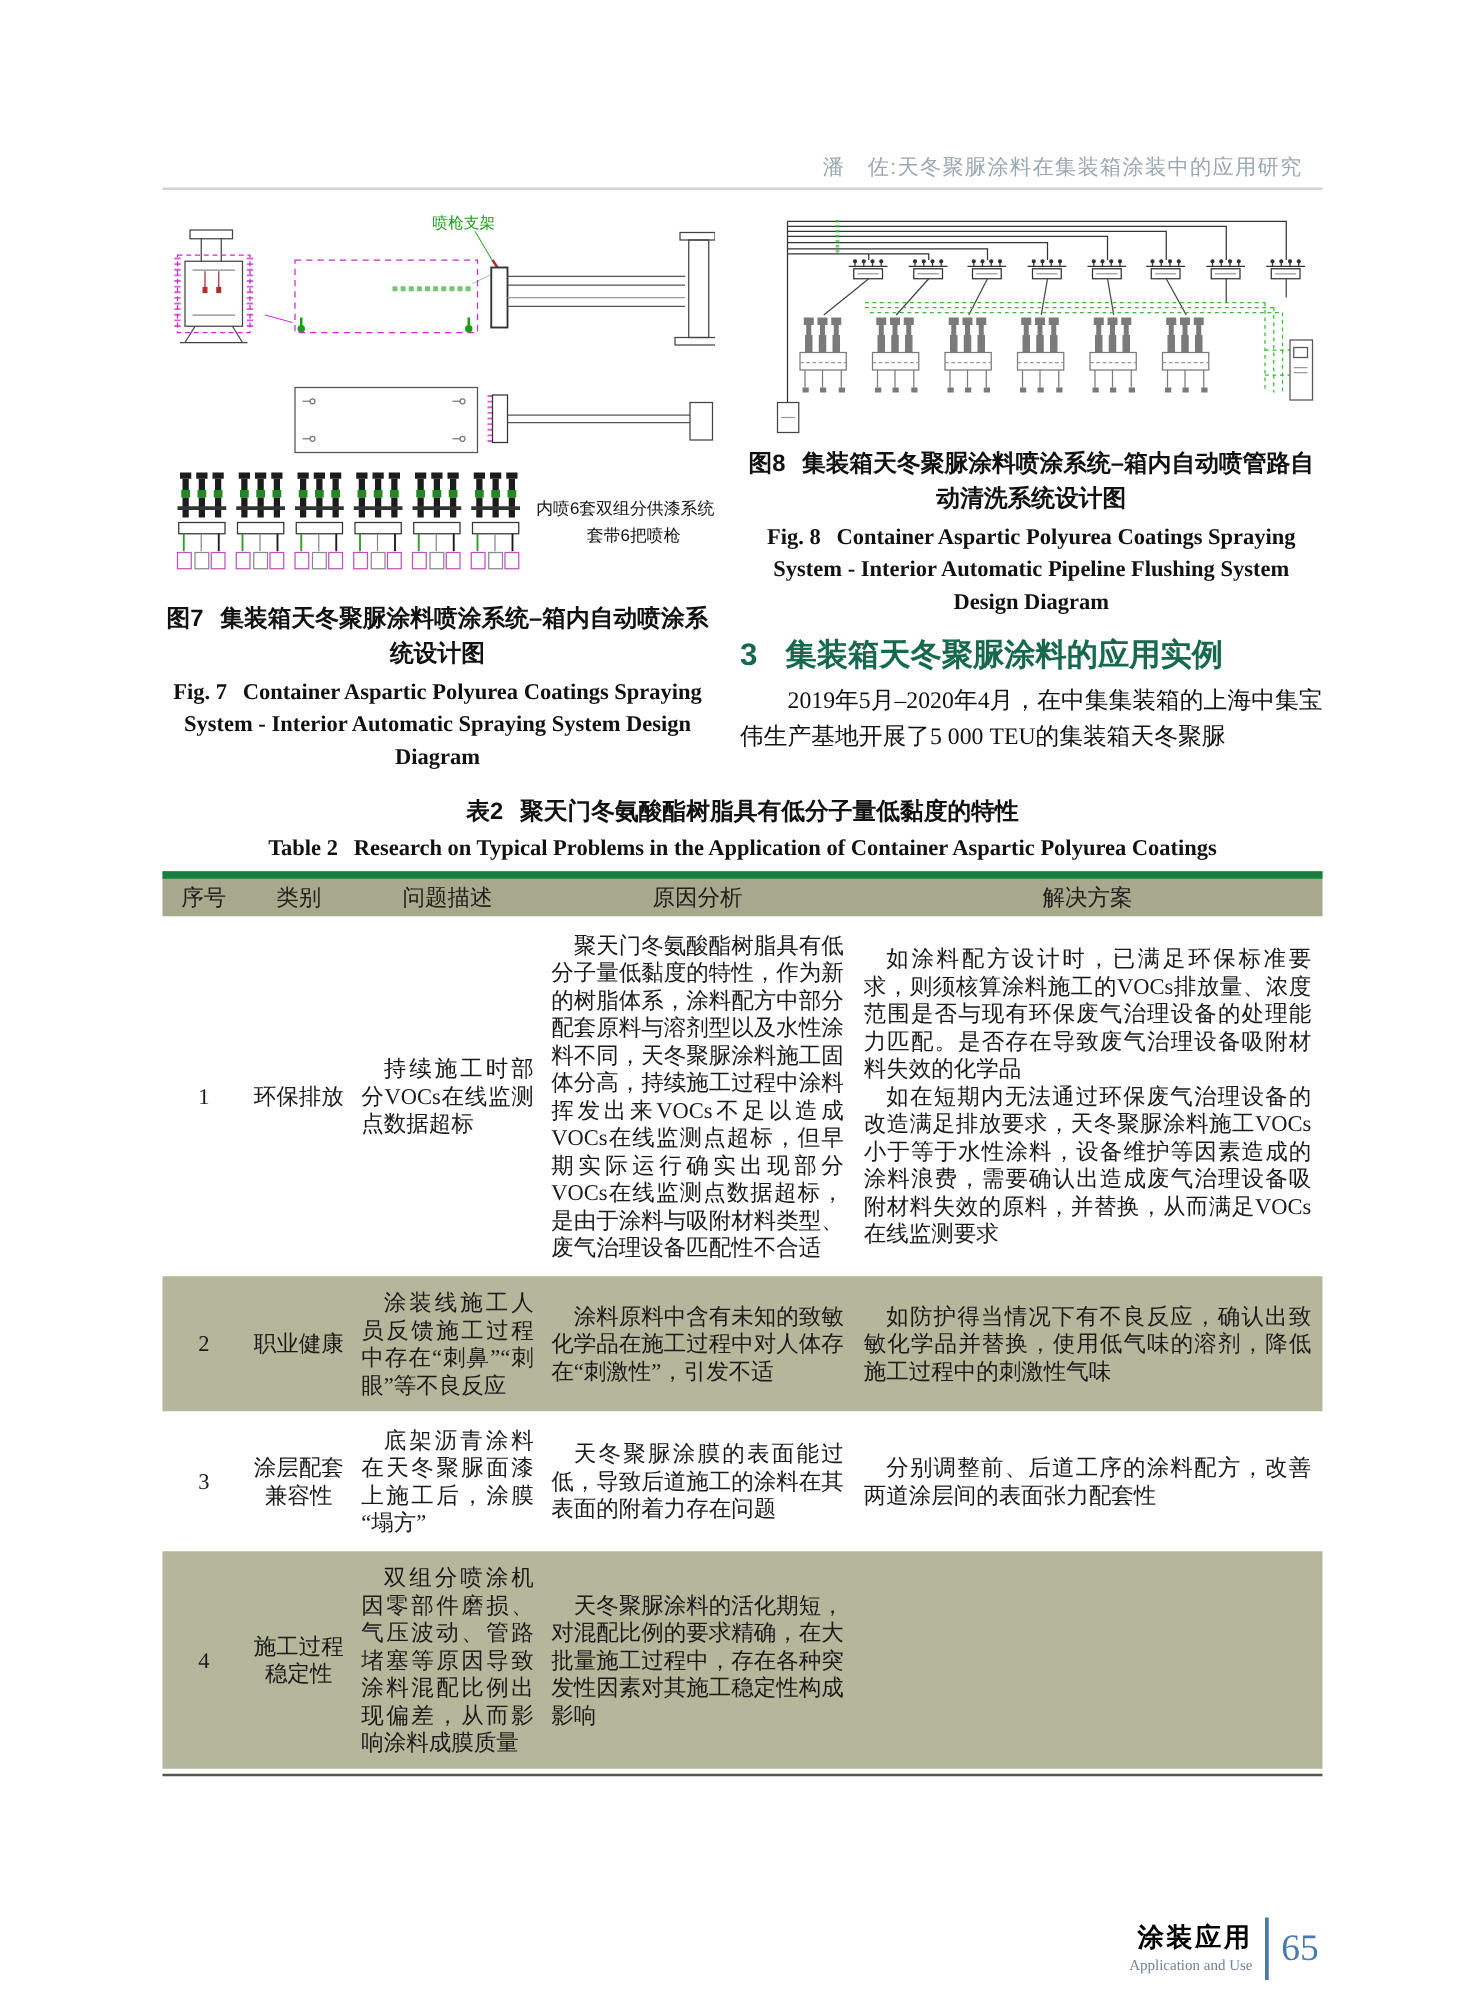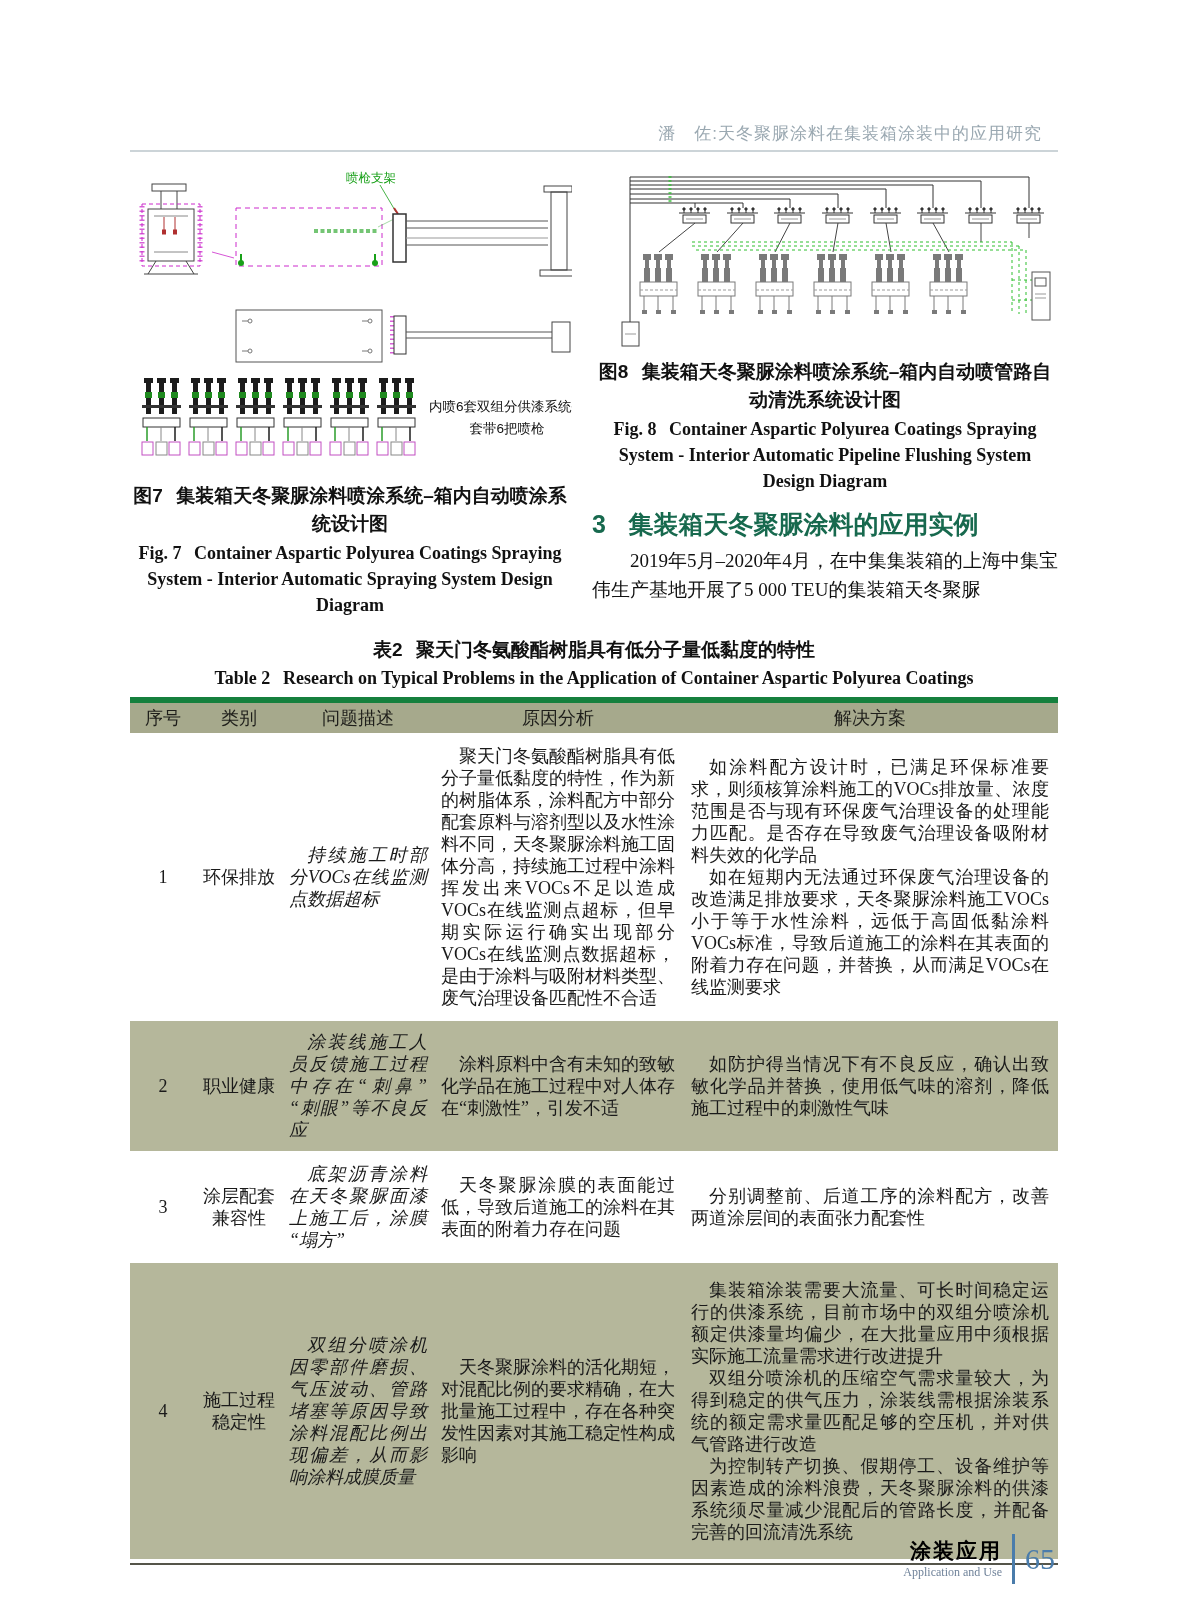--- a/index.html
+++ b/index.html
@@ -36,21 +36,21 @@
         font-size:18px;line-height:26px;color:#111;margin-top:2px;}
   .tbl{margin-top:6px;font-size:18px;line-height:22px;}
   .trow{display:grid;grid-template-columns:66px 86px 152px 248px 376px;align-items:center;
         margin-bottom:4px;}
   .thead{background:#a6a98c;border-top:6px solid #15803d;padding:4px 0;}
   .thead .th{text-align:center;color:#1e1e1a;}
   .shaded{background:#b5b79b;}
   .trow .td{box-sizing:border-box;}
   .c-no{text-align:center;}
   .c-cat{text-align:center;padding:0 4px;}
-  .c-prob{padding:0 7px;text-align:justify;text-indent:1em;font-style:italic;}
+  .c-prob{padding:0 7px;text-align:justify;text-indent:1em;}
   .c-cause{padding:0 7px;text-align:justify;text-indent:1em;}
   .c-sol{padding:6px 9px;}
   .c-sol p{margin:0;text-align:justify;text-indent:1em;}
   .trow.r1{padding:8px 0;}
   .trow.r2{padding:10px 0;}
   .trow.r3{padding:8px 0;}
   .trow.r4{padding:10px 0;}
   .tbl-bottom{border-bottom:2px solid #55554a;height:0;}
 
   
@@ -328,21 +328,21 @@
         <div class="th">解决方案</div>
       </div>
 
       <div class="trow r1">
         <div class="td c-no">1</div>
         <div class="td c-cat">环保排放</div>
         <div class="td c-prob">持续施工时部分VOCs在线监测点数据超标</div>
         <div class="td c-cause">聚天门冬氨酸酯树脂具有低分子量低黏度的特性，作为新的树脂体系，涂料配方中部分配套原料与溶剂型以及水性涂料不同，天冬聚脲涂料施工固体分高，持续施工过程中涂料挥发出来VOCs不足以造成VOCs在线监测点超标，但早期实际运行确实出现部分VOCs在线监测点数据超标，是由于涂料与吸附材料类型、废气治理设备匹配性不合适</div>
         <div class="td c-sol">
           <p>如涂料配方设计时，已满足环保标准要求，则须核算涂料施工的VOCs排放量、浓度范围是否与现有环保废气治理设备的处理能力匹配。是否存在导致废气治理设备吸附材料失效的化学品</p>
-          <p>如在短期内无法通过环保废气治理设备的改造满足排放要求，天冬聚脲涂料施工VOCs小于等于水性涂料，远低于高固低黏涂料VOCs标准，导致后道施工的涂料在其表面的附着力存在问题，并替换，从而满足VOCs在线监测要求</p>
+          <p>如在短期内无法通过环保废气治理设备的改造满足排放要求，天冬聚脲涂料施工VOCs小于等于水性涂料，设备维护等因素造成的涂料浪费，需要确认出造成废气治理设备吸附材料失效的原料，并替换，从而满足VOCs在线监测要求</p>
         </div>
       </div>
 
       <div class="trow r2 shaded">
         <div class="td c-no">2</div>
         <div class="td c-cat">职业健康</div>
         <div class="td c-prob">涂装线施工人员反馈施工过程中存在“刺鼻”“刺眼”等不良反应</div>
         <div class="td c-cause">涂料原料中含有未知的致敏化学品在施工过程中对人体存在“刺激性”，引发不适</div>
         <div class="td c-sol">
           <p>如防护得当情况下有不良反应，确认出致敏化学品并替换，使用低气味的溶剂，降低施工过程中的刺激性气味</p>
@@ -357,25 +357,20 @@
         <div class="td c-sol">
           <p>分别调整前、后道工序的涂料配方，改善两道涂层间的表面张力配套性</p>
         </div>
       </div>
 
       <div class="trow r4 shaded">
         <div class="td c-no">4</div>
         <div class="td c-cat">施工过程稳定性</div>
         <div class="td c-prob">双组分喷涂机因零部件磨损、气压波动、管路堵塞等原因导致涂料混配比例出现偏差，从而影响涂料成膜质量</div>
         <div class="td c-cause">天冬聚脲涂料的活化期短，对混配比例的要求精确，在大批量施工过程中，存在各种突发性因素对其施工稳定性构成影响</div>
-        <div class="td c-sol">
-          <p>集装箱涂装需要大流量、可长时间稳定运行的供漆系统，目前市场中的双组分喷涂机额定供漆量均偏少，在大批量应用中须根据实际施工流量需求进行改进提升</p>
-          <p>双组分喷涂机的压缩空气需求量较大，为得到稳定的供气压力，涂装线需根据涂装系统的额定需求量匹配足够的空压机，并对供气管路进行改造</p>
-          <p>为控制转产切换、假期停工、设备维护等因素造成的涂料浪费，天冬聚脲涂料的供漆系统须尽量减少混配后的管路长度，并配备完善的回流清洗系统</p>
-        </div>
       </div>
       <div class="tbl-bottom"></div>
     </div>
   </div>
 
   <div class="footer">
     <div class="f-text">
       <div class="f-cn">涂装应用</div>
       <div class="f-en">Application and Use</div>
     </div>

